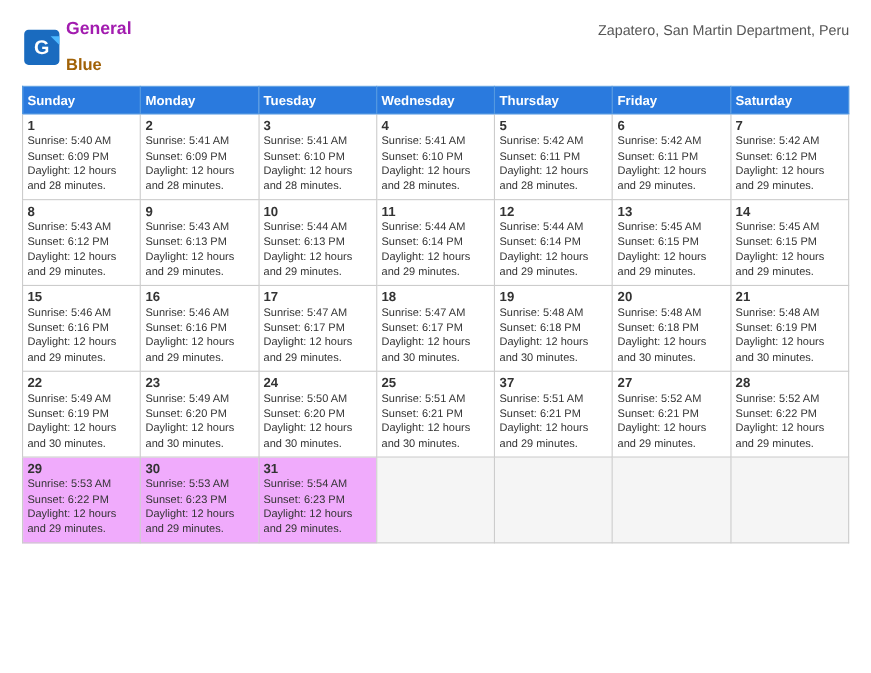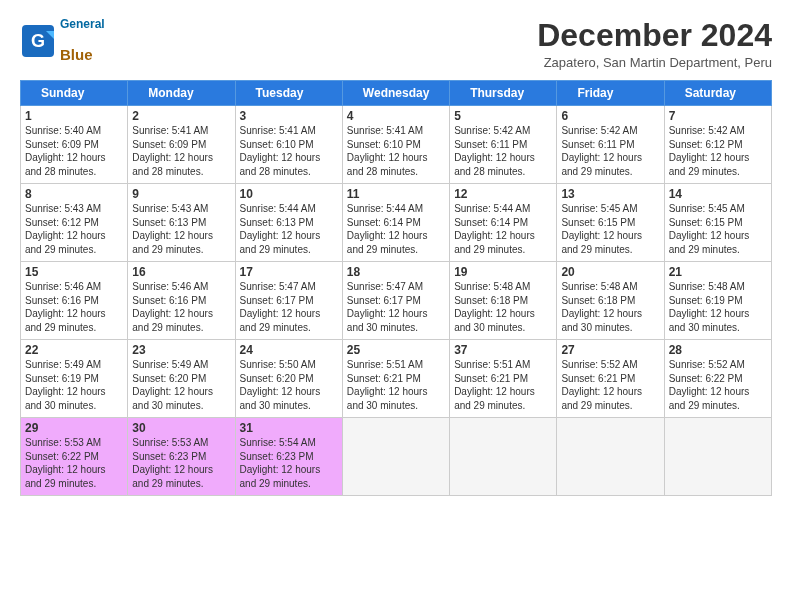--- a/index.html
+++ b/index.html
@@ -49,21 +49,21 @@
     .calendar {
       width: 100%;
       border-collapse: collapse;
       table-layout: fixed;
     }
     .calendar th {
       background: #2a7ade;
       color: #fff;
       font-size: 12px;
       font-weight: bold;
-      padding: 5px 20px;
+      padding: 5px 4px;
       text-align: left;
       border: 1px solid #5599e0;
     }
     .calendar td {
       border: 1px solid #ccc;
       vertical-align: top;
       padding: 3px 4px;
       font-size: 9.5px;
       color: #333;
       height: 78px;
@@ -93,27 +93,26 @@
 <div class="page">
   <div class="header">
     <div class="logo">
       <div class="logo-row">
         <svg width="36" height="36" viewBox="0 0 36 36">
           <rect x="2" y="2" width="32" height="32" rx="4" fill="#1a6bbf"></rect>
           <text x="18" y="24" text-anchor="middle" font-size="18" font-weight="bold" fill="white" font-family="Arial">G</text>
           <polygon points="26,8 34,8 34,16" fill="#4db8ff"></polygon>
         </svg>
         <div>
-          <div style="font-size:12px;font-weight:bold;color:#0369a1;line-height:1.1;">General</div>
+          <div style="font-size:16px;font-weight:bold;color:#a21caf;line-height:1.1;">General</div>
           <div style="font-size:15px;font-weight:bold;color:#a16207;line-height:1.1;margin-top:16px;">Blue</div>
         </div>
       </div>
     </div>
     <div class="title-block">
-      <div class="main-title">December 2024</div>
       <div class="subtitle">Zapatero, San Martin Department, Peru</div>
     </div>
   </div>
 
   <table class="calendar">
     <thead>
       <tr>
         <th>Sunday</th>
         <th>Monday</th>
         <th>Tuesday</th>

